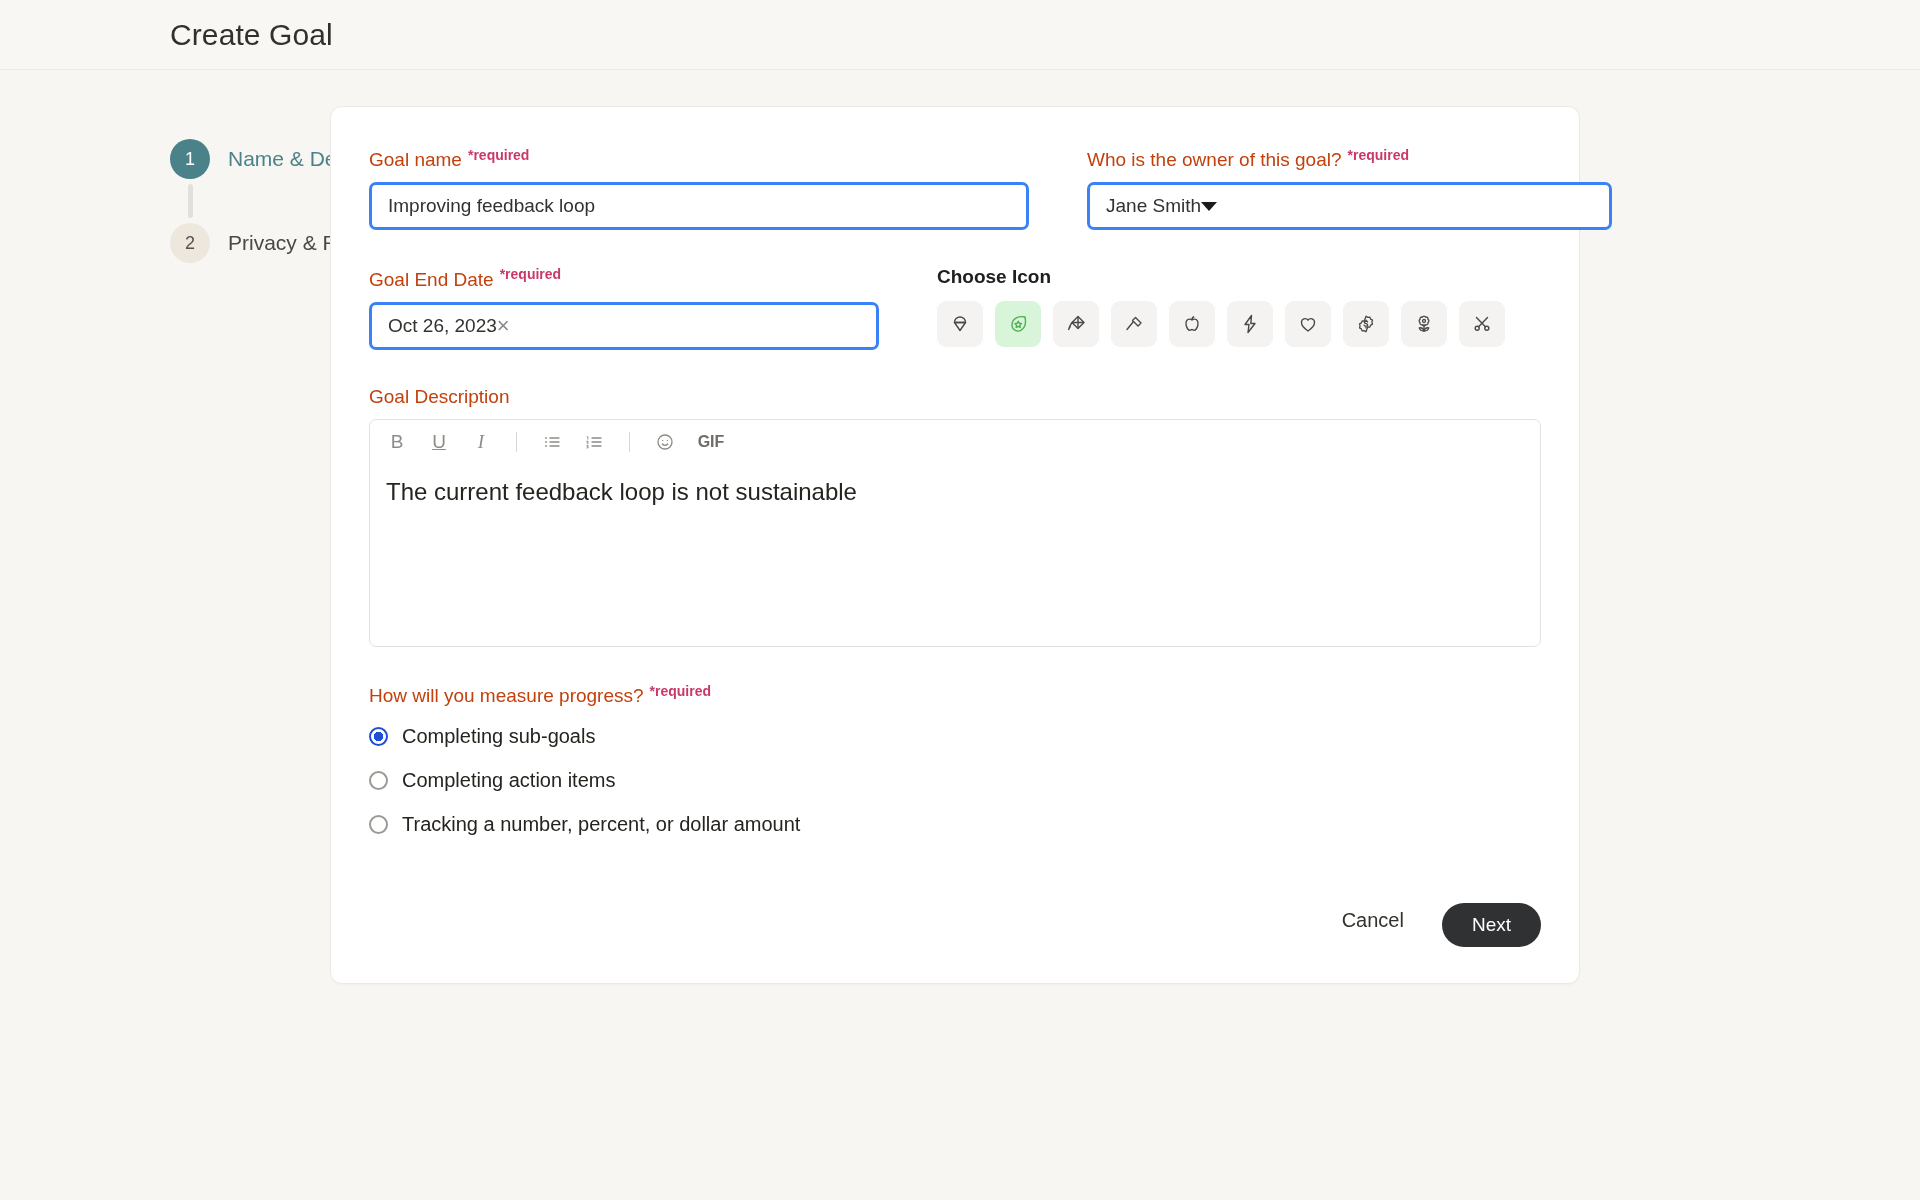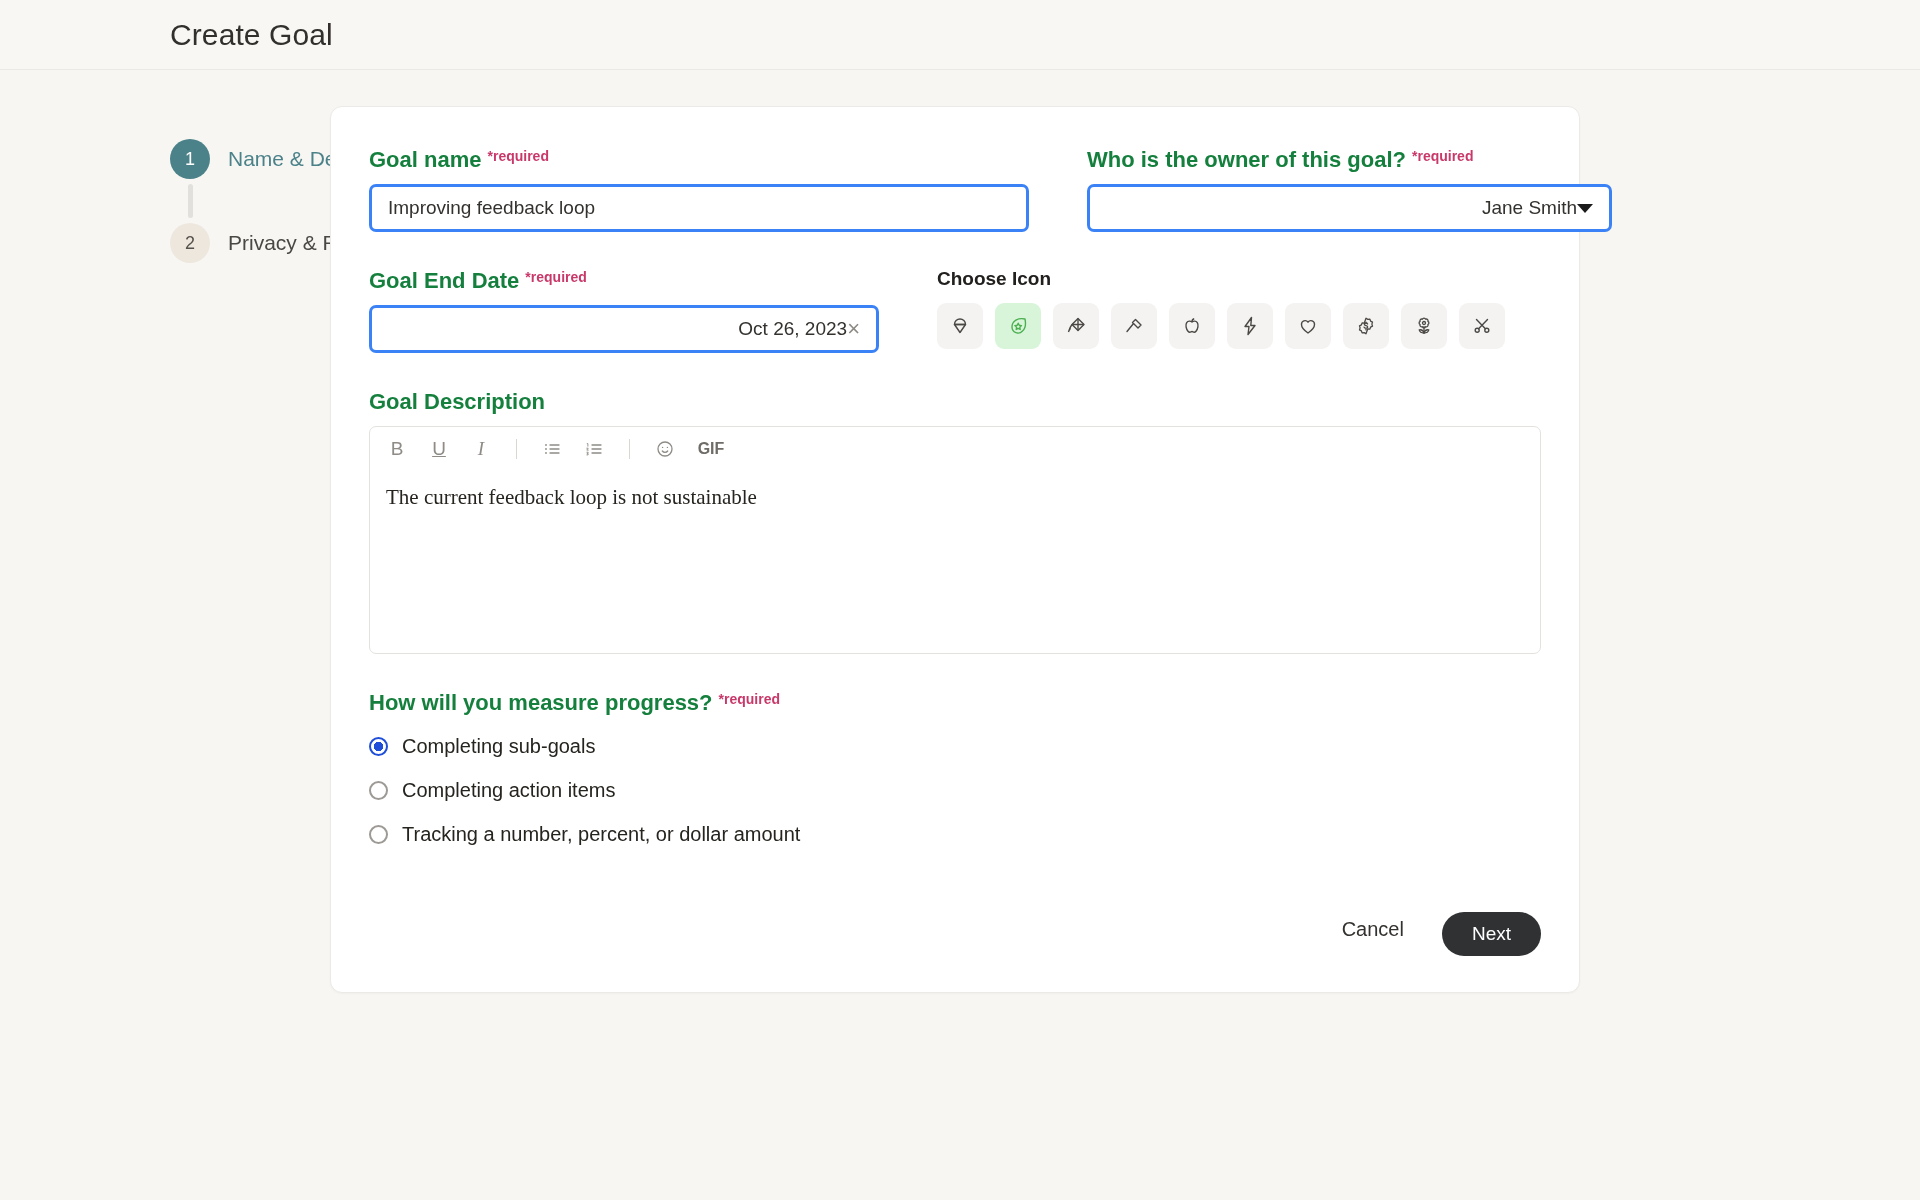--- a/index.html
+++ b/index.html
@@ -92,23 +92,23 @@
     width: 1250px;
     background: #ffffff;
     border: 1px solid #eceae6;
     border-radius: 12px;
     box-sizing: border-box;
     padding: 40px 38px 36px 38px;
     box-shadow: 0 1px 2px rgba(0,0,0,0.03);
   }
 
   .field-label {
-    font-size: 22px;
-    font-weight: 700;
-    color: #15803d;
+    font-size: 19px;
+    font-weight: 400;
+    color: #c2410c;
     display: inline-block;
   }
   .req {
     color: #c9386a;
     font-size: 14px;
     font-weight: 600;
     vertical-align: super;
     margin-left: 6px;
   }
 
@@ -129,21 +129,21 @@
     align-items: center;
     padding: 0 16px;
     font-size: 19px;
     color: #34322f;
   }
   .w-goal-name { width: 660px; }
   .w-owner { width: 525px; }
   .w-date { width: 510px; }
 
   .select-box {
-    justify-content: flex-end;
+    justify-content: flex-start;
   }
   .caret {
     width: 0; height: 0;
     border-left: 8px solid transparent;
     border-right: 8px solid transparent;
     border-top: 9px solid #1b1b1b;
   }
   .clear-x {
     color: #8d8a85;
     font-size: 22px;
@@ -203,23 +203,22 @@
   .tb-btn.gif { width: 34px; font-weight: 700; font-size: 16px; color: #6f6c67; }
   .tb-sep {
     width: 1px;
     height: 20px;
     background: #d9d7d2;
     margin: 0 6px;
   }
   .editor-body {
     flex: 1;
     padding: 14px 16px;
-    font-size: 21px;
+    font-size: 24px;
     color: #26241f;
-    font-family: Liberation Serif, serif;
   }
 
   
   .radio-group { margin-top: 8px; }
   .radio-item {
     display: flex;
     align-items: center;
     gap: 14px;
     height: 44px;
   }

